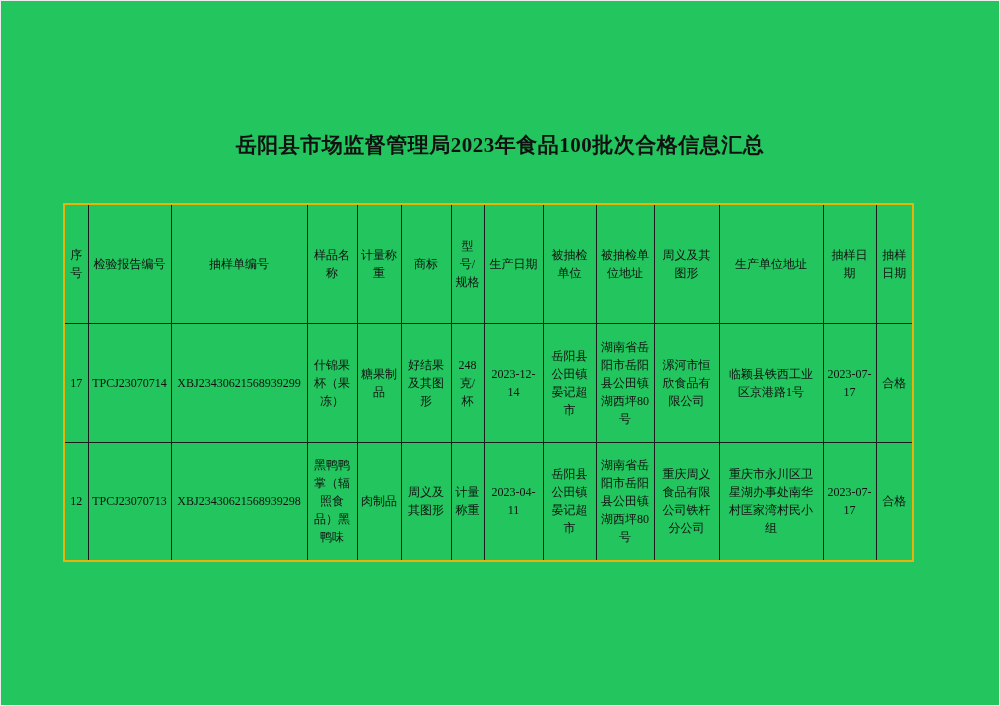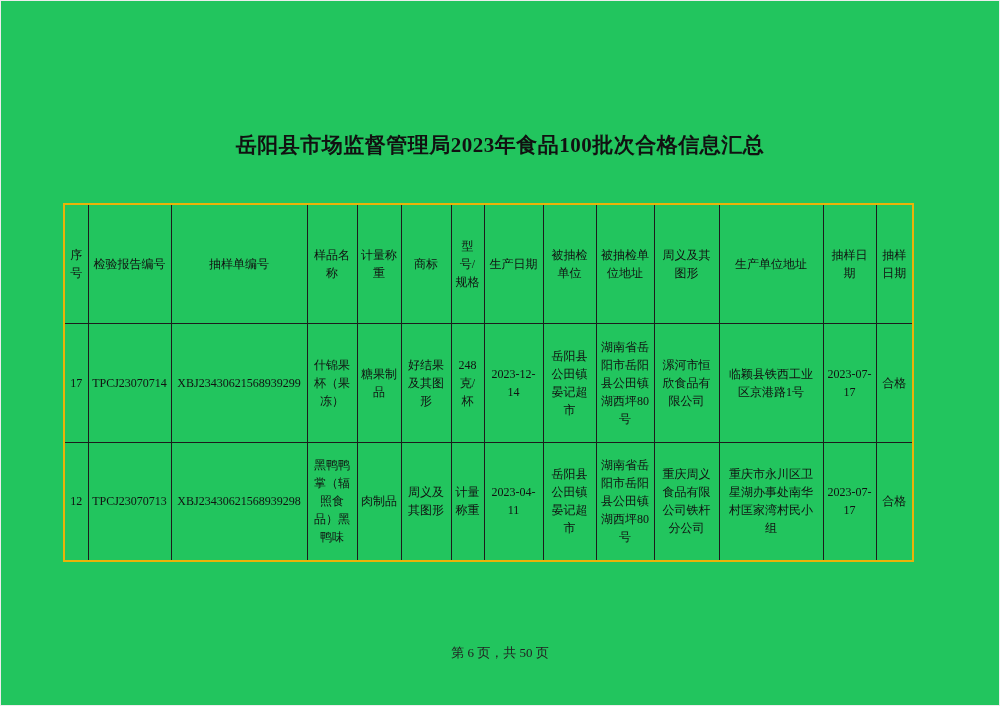--- a/index.html
+++ b/index.html
@@ -141,15 +141,14 @@
           <td>岳阳县公田镇晏记超市</td>
           <td>湖南省岳阳市岳阳县公田镇湖西坪80号</td>
           <td>重庆周义食品有限公司铁杆分公司</td>
           <td>重庆市永川区卫星湖办事处南华村匡家湾村民小组</td>
           <td>2023-07-17</td>
           <td>合格</td>
         </tr>
       </tbody>
   </table>
 
-  <div class="doc-footer">第 6 页，共 50 页</div>
 
 </div>
 
 </body></html>

